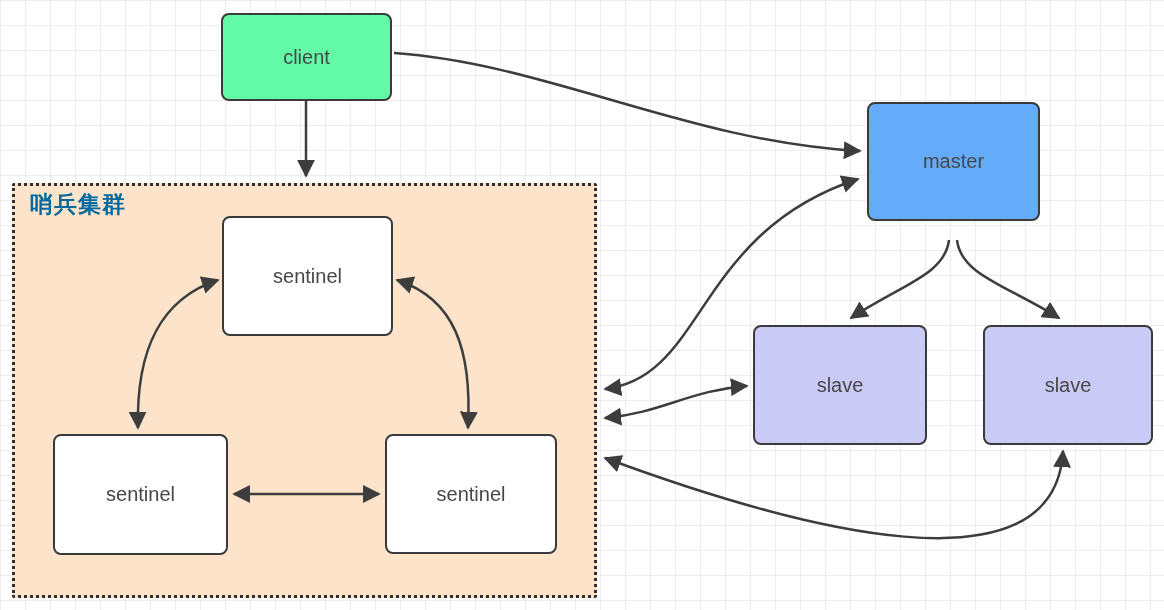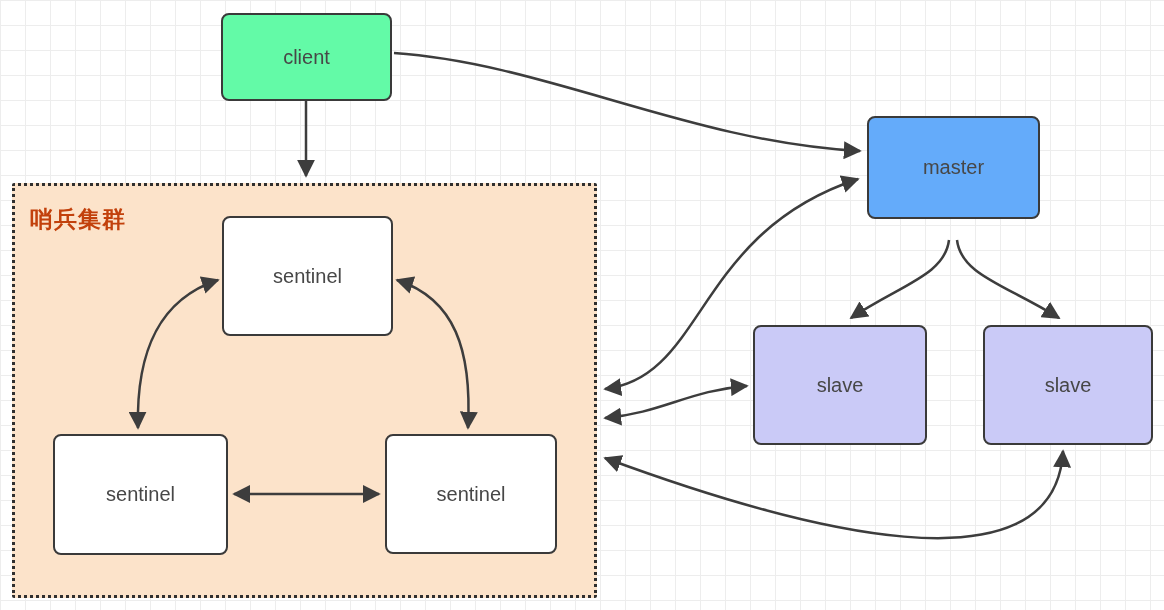--- a/index.html
+++ b/index.html
@@ -22,24 +22,24 @@
     position: absolute;
     left: 12px; top: 183px;
     width: 585px; height: 415px;
     background: #fce3ca;
     border: 3px dotted #2f2f2f;
     border-radius: 2px;
     z-index: 1;
   }
   .cluster-label {
     position: absolute;
-    left: 15px; top: 18px;
+    left: 15px; top: 3px;
     font-size: 23px;
     font-weight: bold;
-    color: #c2410c;
+    color: #0369a1;
     letter-spacing: 1px;
   }
   svg.edges {
     position: absolute;
     left: 0; top: 0;
     width: 1164px; height: 610px;
     z-index: 2;
   }
   svg.edges path, svg.edges line { cursor: pointer; }
   .node {
@@ -53,21 +53,21 @@
     cursor: pointer;
   }
   .node .label {
     font-size: 20px;
     color: #474747;
   }
   .node-client   { left: 221px; top: 13px;  width: 171px; height: 88px; }
   .node-sentinel-top   { left: 222px; top: 216px; width: 171px; height: 120px; background: #ffffff; }
   .node-sentinel-left  { left: 53px;  top: 434px; width: 175px; height: 121px; background: #ffffff; }
   .node-sentinel-right { left: 385px; top: 434px; width: 172px; height: 120px; background: #ffffff; }
-  .node-master   { left: 867px; top: 116px; width: 173px; height: 103px; }
+  .node-master   { left: 867px; top: 102px; width: 173px; height: 119px; }
   .node-slave-left  { left: 753px; top: 325px; width: 174px; height: 120px; }
   .node-slave-right { left: 983px; top: 325px; width: 170px; height: 120px; }
 </style>
 </head>
 <body>
 
 <div class="canvas">
 
   <div class="cluster">
     <div class="cluster-label">哨兵集群</div>

